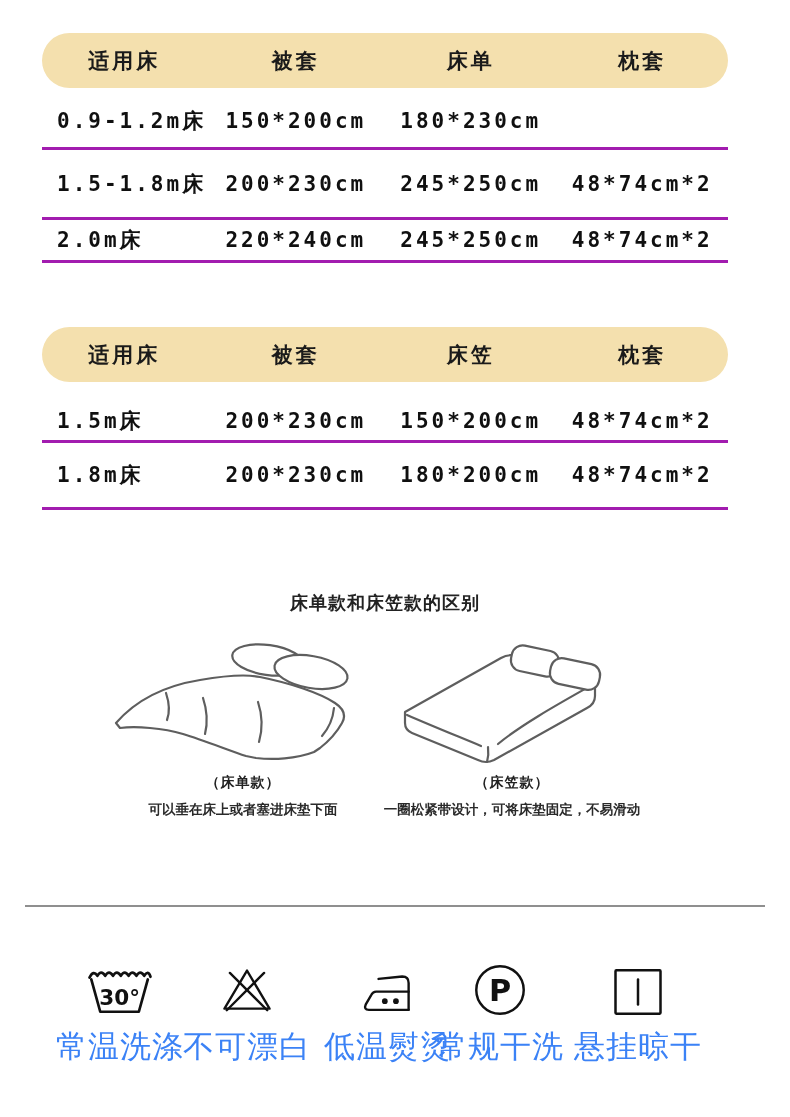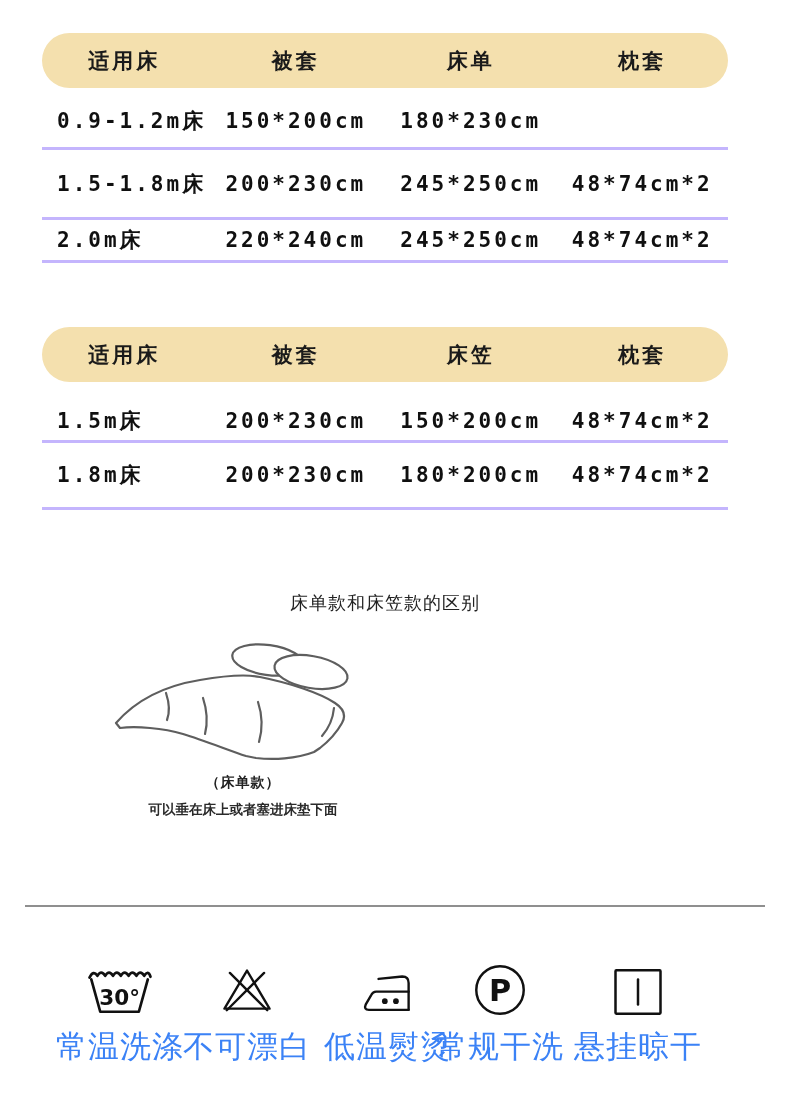--- a/index.html
+++ b/index.html
@@ -5,28 +5,28 @@
   html,body{margin:0;padding:0;background:#fff;}
   .page{position:relative;width:790px;height:1117px;background:#ffffff;overflow:hidden;
         font-family:"DejaVu Sans",sans-serif;color:#141414;}
 
   
   .size-table{position:absolute;left:42px;width:686px;}
   .tbl-header{height:55px;background:#F4E0AE;border-radius:28px;display:grid;
               grid-template-columns:24% 26% 25% 25%;align-items:center;}
   .th{text-align:center;font-size:21px;font-weight:700;letter-spacing:3px;color:#1a1a1a;}
   .t-row{display:grid;grid-template-columns:24% 26% 25% 25%;align-items:center;
-         box-sizing:border-box;border-bottom:3px solid #c4b5fd;}
+         box-sizing:border-box;border-bottom:3px solid #a21caf;}
   .td{text-align:center;font-family:"DejaVu Sans Mono","DejaVu Sans",monospace;
       font-size:21px;font-weight:600;letter-spacing:3px;white-space:nowrap;color:#101010;}
   .td.first{text-align:left;padding-left:15px;}
 
   
   .compare-title{position:absolute;top:591px;left:0;width:770px;text-align:center;
-                 font-size:18px;font-weight:400;letter-spacing:1px;color:#222;}
+                 font-size:18px;font-weight:700;letter-spacing:1px;color:#222;}
   .compare-item{position:absolute;top:638px;width:280px;text-align:center;}
   .compare-item.left{left:103px;}
   .compare-item.right{left:372px;}
   .bed-figure{display:block;margin:0 auto;}
   .bed-label{margin-top:6px;font-size:14px;font-weight:700;letter-spacing:1px;color:#222;}
   .bed-caption{margin-top:9px;font-size:13.5px;font-weight:700;color:#2a2a2a;white-space:nowrap;}
 
   .divider{position:absolute;left:25px;top:905px;width:740px;height:2px;background:#8f8f8f;}
 
   
@@ -111,20 +111,38 @@
         <ellipse class="bedfill" cx="160" cy="22" rx="36" ry="15"></ellipse>
       </g>
       <g transform="rotate(10 203 34)">
         <ellipse class="bedfill" cx="203" cy="34" rx="37" ry="16"></ellipse>
       </g>
     </svg>
     <div class="bed-label">（床单款）</div>
     <div class="bed-caption">可以垂在床上或者塞进床垫下面</div>
   </div>
 
+  <div class="compare-item right">
+    <svg class="bed-figure" width="270" height="130" viewBox="0 0 270 130">
+      <path class="bedfill" d="M28 74 L124 20 Q133 15 141 19 L211 34 Q219 38 218 45
+               L218 58 Q218 66 210 70 L117 122 Q109 126 101 122
+               L35 95 Q28 92 28 85 Z"></path>
+      <path class="bedstroke" d="M30 77 C 55 88, 85 100, 104 108"></path>
+      <path class="bedstroke" d="M215 47 C 185 64, 145 86, 121 106"></path>
+      <path class="bedstroke" d="M111 109 Q112 117 110 124"></path>
+      <g transform="rotate(12 158 23)">
+        <rect class="bedfill" x="134" y="10" width="48" height="26" rx="11"></rect>
+      </g>
+      <g transform="rotate(12 198 36)">
+        <rect class="bedfill" x="173" y="23" width="50" height="26" rx="11"></rect>
+      </g>
+    </svg>
+    <div class="bed-label">（床笠款）</div>
+    <div class="bed-caption">一圈松紧带设计，可将床垫固定，不易滑动</div>
+  </div>
 
   <div class="divider"></div>
 
   <div class="care-item c1">
     <div class="icon-box">
       <svg width="70" height="50" viewBox="0 0 78 54">
         <path class="stroke" d="M5 11 Q9.4 2 13.8 9 Q18.1 2 22.5 9 Q26.8 2 31.2 9 Q35.5 2 39.9 9 Q44.2 2 48.6 9 Q52.9 2 57.3 9 Q61.6 2 66 9 Q70.3 2 73 10"></path>
         <path class="stroke" d="M7 13 L17 49 L60 49 L70 13"></path>
         <text class="icontext" x="38.5" y="41" font-size="24" text-anchor="middle">30°</text>
       </svg>

